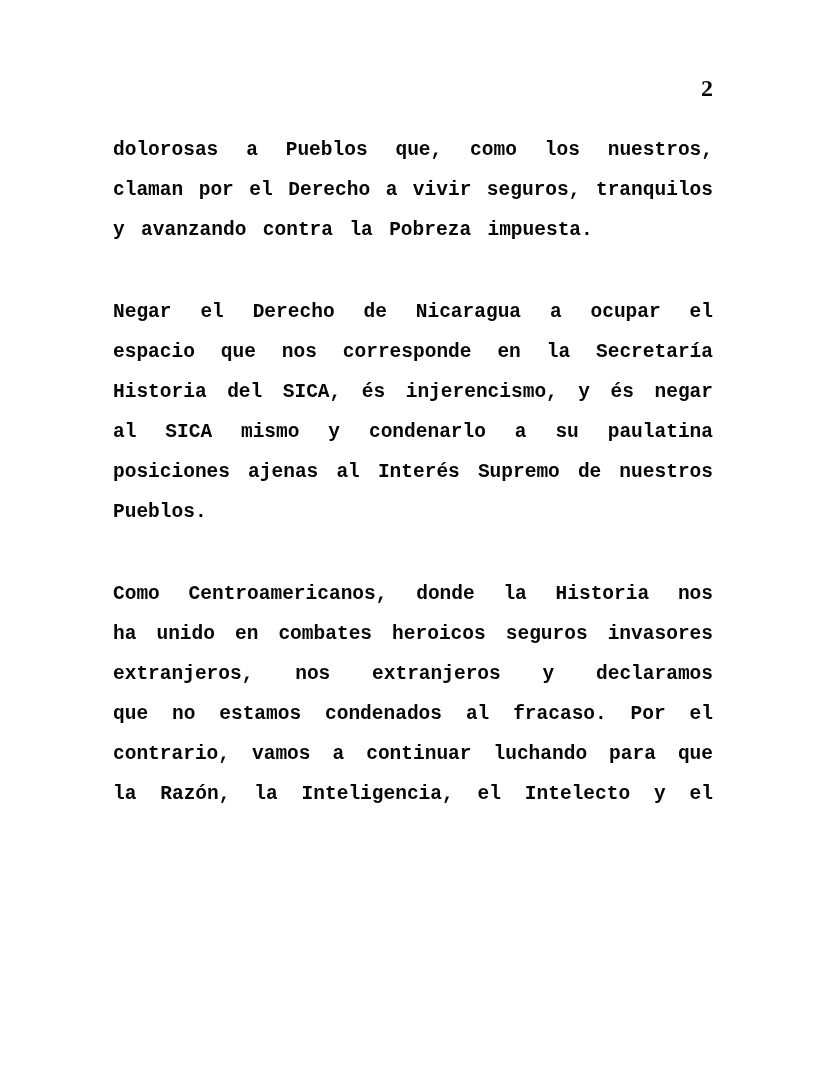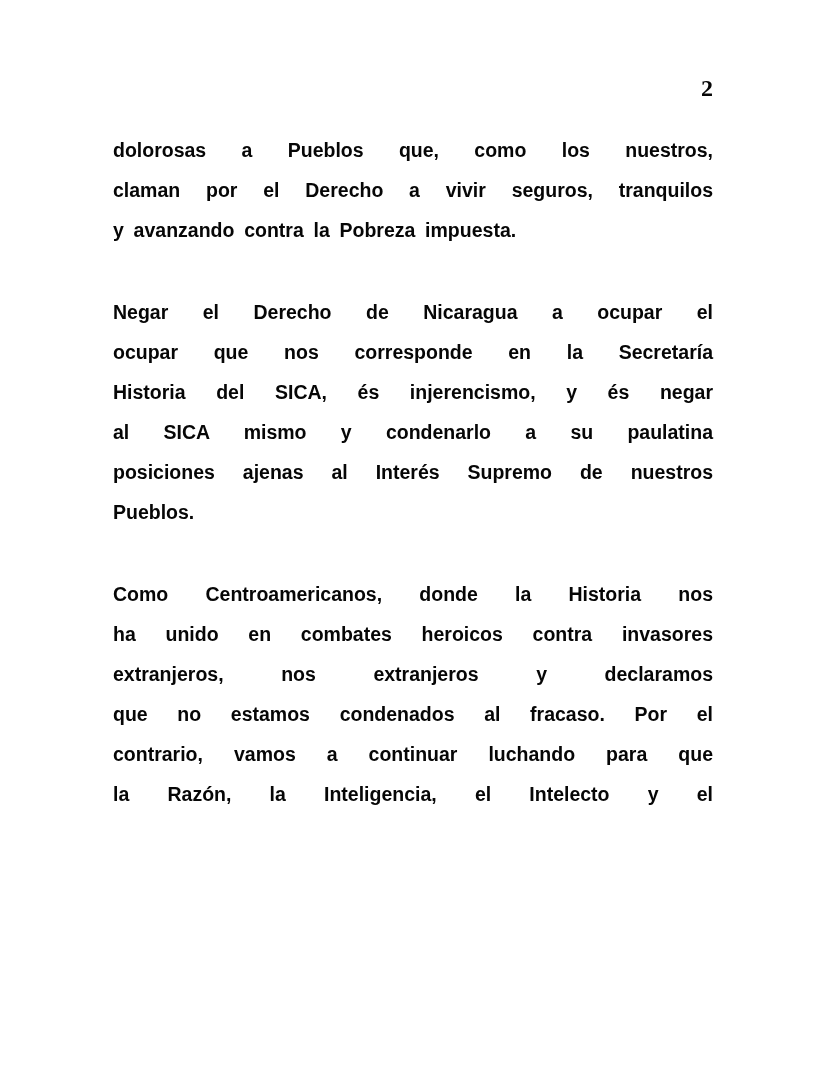--- a/index.html
+++ b/index.html
@@ -33,21 +33,21 @@
     left: 113px;
     width: 600px;
   }
   .paragraph {
     margin: 0 0 42px 0;
   }
   .paragraph:last-child {
     margin-bottom: 0;
   }
   .line {
-    font-family: Liberation Sans, sans-serif;
+    font-family: Liberation Mono, monospace;
     font-weight: bold;
     font-size: 19.5px;
     line-height: 40px;
     height: 40px;
     text-align: justify;
     text-align-last: justify;
     white-space: normal;
     color: #060606;
   }
   
@@ -67,30 +67,30 @@
   <div class="body-text">
 
     <div class="paragraph">
       <div class="line">dolorosas a Pueblos que, como los nuestros,</div>
       <div class="line">claman por el Derecho a vivir seguros, tranquilos</div>
       <div class="line flush">y avanzando contra la Pobreza impuesta.</div>
     </div>
 
     <div class="paragraph">
       <div class="line">Negar el Derecho de Nicaragua a ocupar el</div>
-      <div class="line">ocupar que nos corresponde en la Secretaría</div>
+      <div class="line">espacio que nos corresponde en la Secretaría</div>
       <div class="line">Historia del SICA, és injerencismo, y és negar</div>
       <div class="line">al SICA mismo y condenarlo a su paulatina</div>
       <div class="line">posiciones ajenas al Interés Supremo de nuestros</div>
       <div class="line flush">Pueblos.</div>
     </div>
 
     <div class="paragraph">
       <div class="line">Como Centroamericanos, donde la Historia nos</div>
-      <div class="line">ha unido en combates heroicos contra invasores</div>
+      <div class="line">ha unido en combates heroicos seguros invasores</div>
       <div class="line">extranjeros, nos extranjeros y declaramos</div>
       <div class="line">que no estamos condenados al fracaso. Por el</div>
       <div class="line">contrario, vamos a continuar luchando para que</div>
       <div class="line">la Razón, la Inteligencia, el Intelecto y el</div>
     </div>
 
   </div>
 </div>
 
 </body></html>

